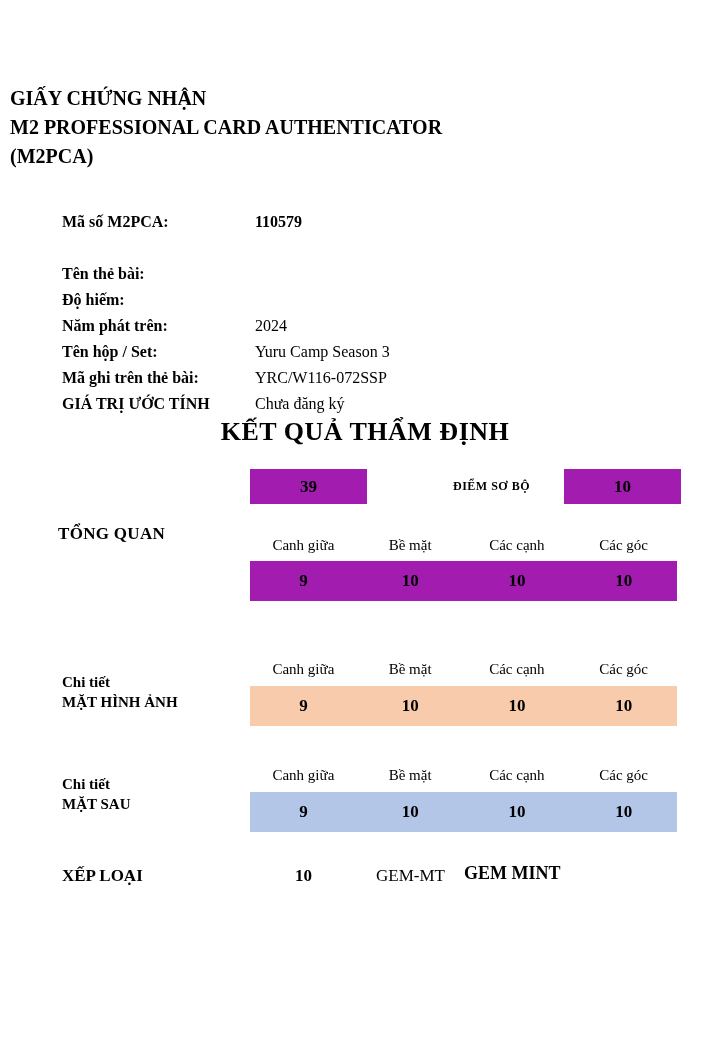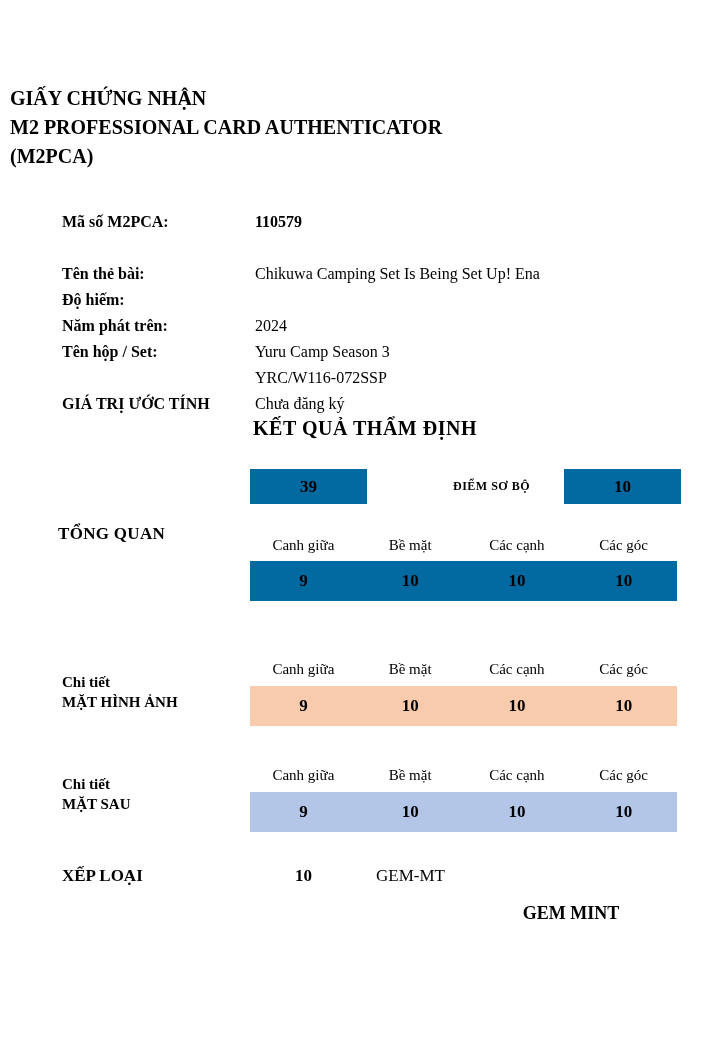--- a/index.html
+++ b/index.html
@@ -16,86 +16,86 @@
 
   
   .info-row { position:absolute; left:0; width:720px; height:26px; line-height:26px; font-size:16px;margin-top:24px; }
   .info-row .lbl { position:absolute; left:62px; font-weight:bold; white-space:nowrap; }
   .info-row .val { position:absolute; left:255px; white-space:nowrap; }
   .info-row .val.center-bold { width:165px; text-align:left; font-weight:bold; }
 
   
   .results-heading {
     position:absolute; top:417px; left:10px; width:710px;
-    text-align:center; font-size:20px; font-weight:bold; letter-spacing:0.5px;
+    text-align:center; font-size:26px; font-weight:bold; letter-spacing:0.5px;
   }
 
   
   .score-box {
     position:absolute; top:469px; width:117px; height:35px; line-height:35px;
     text-align:center; font-weight:bold; font-size:17px;
   }
   .prelim-label {
     position:absolute; top:479px; left:453px; width:105px;
     font-size:12px; font-weight:bold; letter-spacing:0.5px; white-space:nowrap;
   }
 
   
   .col-headers { position:absolute; left:250px; width:427px; display:flex; font-size:15px; line-height:20px; }
   .col-headers span { flex:1; text-align:center; white-space:nowrap; }
   .score-row {
     position:absolute; left:250px; width:427px; height:40px;
     display:flex; align-items:center; font-weight:bold; font-size:17px;
   }
   .score-row span { flex:1; text-align:center; }
-  .bg-yellow { background:#0369a1; }
+  .bg-yellow { background:#a21caf; }
   .bg-peach  { background:#F8CBAD; }
   .bg-blue   { background:#B4C6E7; }
 
   .sec-title { position:absolute; left:58px; font-size:17px; font-weight:bold; letter-spacing:0.3px; white-space:nowrap; }
   .sec-label2 { position:absolute; left:62px; font-size:15px; font-weight:bold; line-height:20px; white-space:nowrap; }
 
   
   .grading-label { position:absolute; left:62px; top:866px; font-size:17px; font-weight:bold; white-space:nowrap; }
   .grading-score { position:absolute; left:250px; top:866px; width:107px; text-align:center; font-size:17px; font-weight:bold; }
   .grading-code  { position:absolute; left:357px; top:866px; width:107px; text-align:center; font-size:17px; font-weight:normal; }
-  .grading-name  { position:absolute; left:464px; top:863px; width:214px; text-align:center; font-size:18px; font-weight:bold;margin-top:40px; }
+  .grading-name  { position:absolute; left:464px; top:863px; width:214px; font-size:18px; font-weight:bold; }
 </style>
 </head>
 <body>
 
 <div class="page">
 
   <div class="title-block">
     <div>GIẤY CHỨNG NHẬN</div>
     <div>M2 PROFESSIONAL CARD AUTHENTICATOR</div>
     <div>(M2PCA)</div>
   </div>
 
   <div class="info-row" style="top:185px">
     <span class="lbl">Mã số M2PCA:</span>
     <span class="val center-bold">110579</span>
   </div>
   <div class="info-row" style="top:237px">
     <span class="lbl">Tên thẻ bài:</span>
-    <span class="val">Chikuwa Camping Set Is Being Set Up! Ena</span>
   </div>
   <div class="info-row" style="top:263px">
     <span class="lbl">Độ hiếm:</span>
     <span class="val"></span>
   </div>
   <div class="info-row" style="top:289px">
     <span class="lbl">Năm phát trên:</span>
     <span class="val">2024</span>
   </div>
   <div class="info-row" style="top:315px">
     <span class="lbl">Tên hộp / Set:</span>
     <span class="val">Yuru Camp Season 3</span>
   </div>
   <div class="info-row" style="top:341px">
+    <span class="lbl">Mã ghi trên thẻ bài:</span>
     <span class="val">YRC/W116-072SSP</span>
   </div>
   <div class="info-row" style="top:367px">
     <span class="lbl">GIÁ TRỊ ƯỚC TÍNH</span>
     <span class="val">Chưa đăng ký</span>
   </div>
 
   <div class="results-heading">KẾT QUẢ THẨM ĐỊNH</div>
 
   <div class="score-box bg-yellow" style="left:250px">

